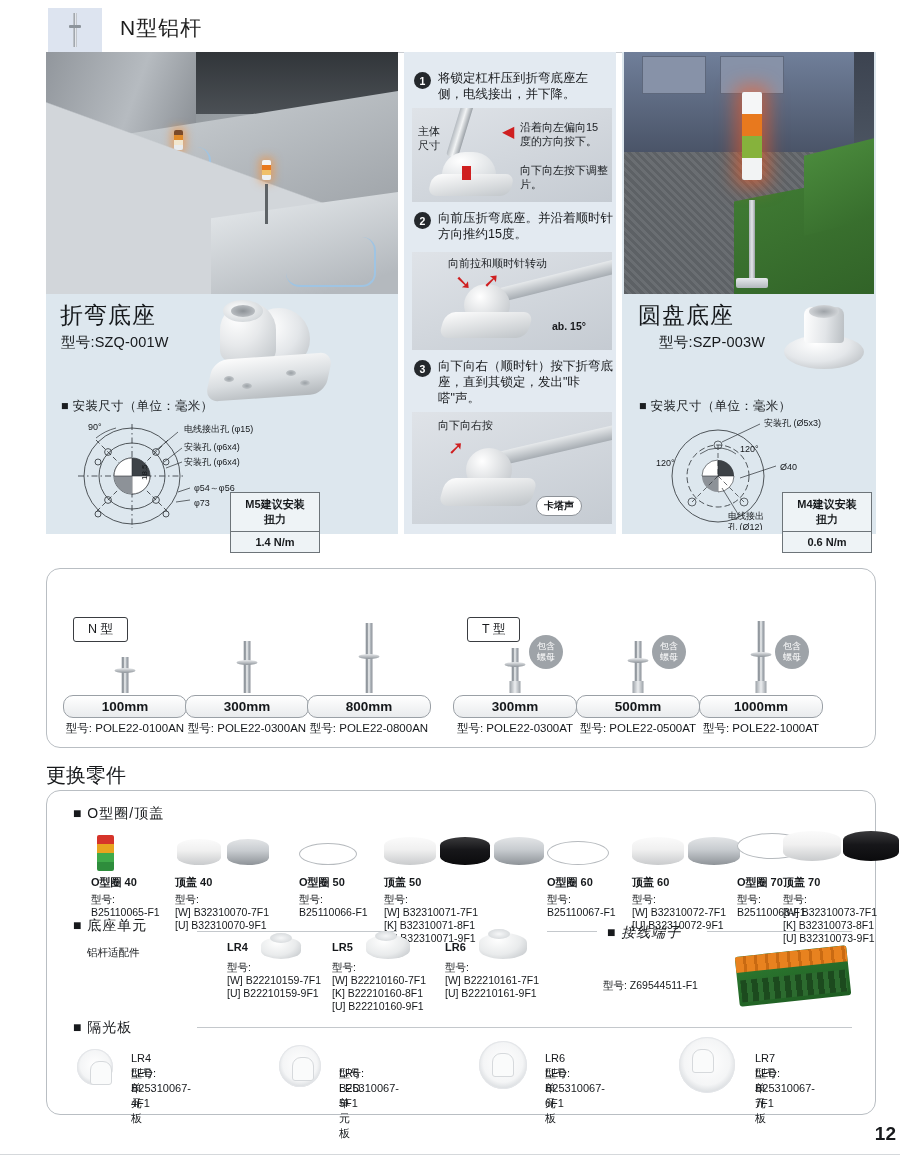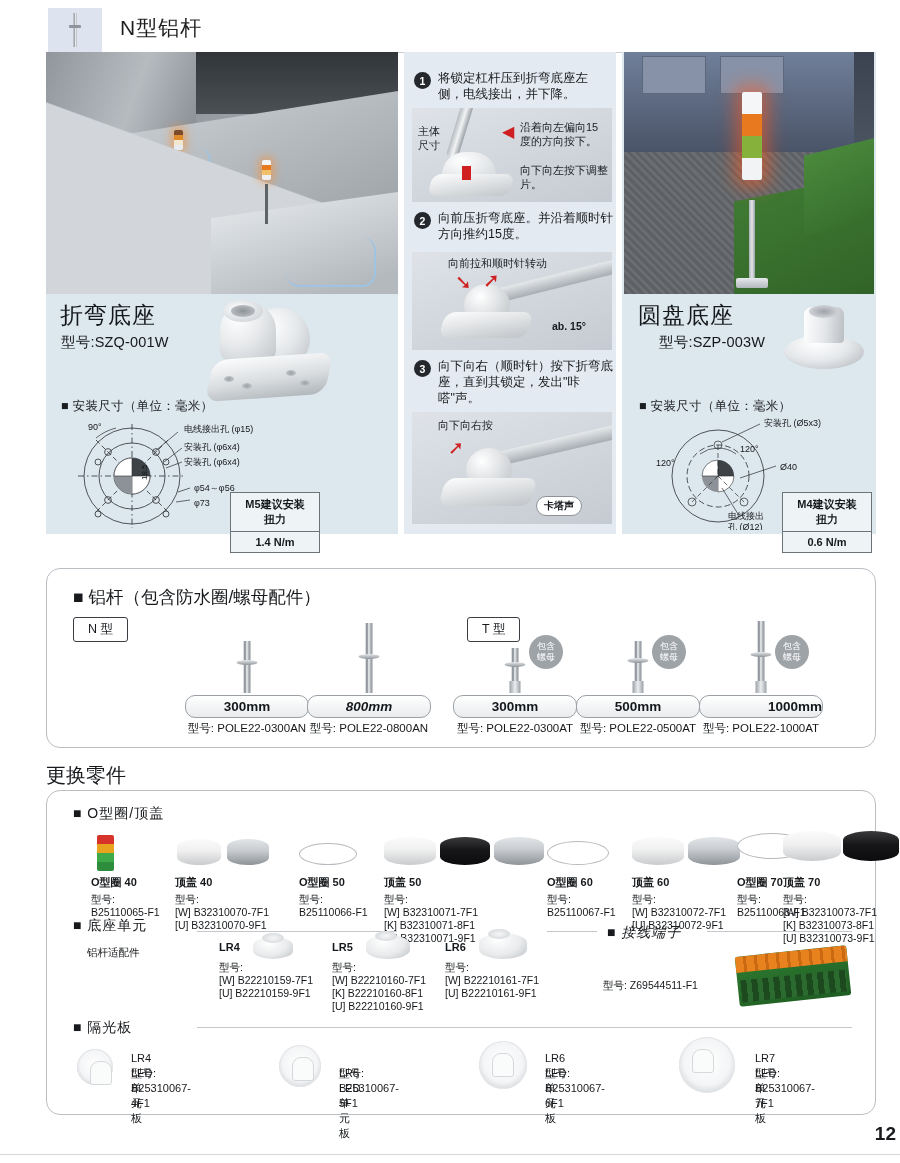--- a/index.html
+++ b/index.html
@@ -550,39 +550,46 @@
   <text x="80" y="101" font-size="9" fill="#15181b" font-family="Liberation Sans, sans-serif">电线接出</text>
   <text x="80" y="112" font-size="9" fill="#15181b" font-family="Liberation Sans, sans-serif">孔 (Ø12)</text>
 </svg>
 
 <div class="torque" style="left:782px;top:492px;width:90px;">
   <div class="t-row">M4建议安装扭力</div>
   <div class="t-row">0.6 N/m</div>
 </div>
 
 <div class="card card-pole">
-  <div class="card-head">■ 铝杆（包含防水圈/螺母配件）</div>
 
   <div class="type-chip" style="left:26px;top:48px;">N 型</div>
   <div class="type-chip" style="left:420px;top:48px;">T 型</div>
 
+  <div class="pole-item" style="left:16px;top:52px;">
+    <div class="pole-draw">
+        <div class="pole-rod" style="height:36px;"></div>
+      <div class="pole-ring" style="bottom:20px;"></div>
+      </div>
+    <div class="size-pill" style="top:74px;">100mm</div>
+    <div class="pole-model" style="top:100px;">型号: POLE22-0100AN</div>
+  </div>
   <div class="pole-item" style="left:138px;top:52px;">
     <div class="pole-draw">
         <div class="pole-rod" style="height:52px;"></div>
       <div class="pole-ring" style="bottom:28px;"></div>
       </div>
     <div class="size-pill" style="top:74px;">300mm</div>
     <div class="pole-model" style="top:100px;text-align:center;">型号: POLE22-0300AN</div>
   </div>
   <div class="pole-item" style="left:260px;top:52px;">
     <div class="pole-draw">
         <div class="pole-rod" style="height:70px;"></div>
       <div class="pole-ring" style="bottom:34px;"></div>
       </div>
-    <div class="size-pill" style="top:74px;font-style:italic;">800mm</div>
+    <div class="size-pill" style="top:74px;">800mm</div>
     <div class="pole-model" style="top:100px;">型号: POLE22-0800AN</div>
   </div>
 
   <div class="pole-item" style="left:406px;top:52px;">
     <div class="pole-draw">
         <div class="pole-rod" style="height:45px;"></div>
       <div class="pole-nut" style="bottom:0;"></div>
       <div class="pole-ring" style="bottom:26px;"></div>
       </div>
     <div class="nut-badge" style="left:76px;top:14px;white-space:pre-line;">包含
@@ -602,21 +609,21 @@
     <div class="pole-model" style="top:100px;">型号: POLE22-0500AT</div>
   </div>
   <div class="pole-item" style="left:652px;top:52px;">
     <div class="pole-draw">
         <div class="pole-rod" style="height:72px;"></div>
       <div class="pole-nut" style="bottom:0;"></div>
       <div class="pole-ring" style="bottom:36px;"></div>
       </div>
     <div class="nut-badge" style="left:76px;top:14px;white-space:pre-line;">包含
 螺母</div>
-    <div class="size-pill" style="top:74px;text-align:right;">1000mm</div>
+    <div class="size-pill" style="top:74px;">1000mm</div>
     <div class="pole-model" style="top:100px;">型号: POLE22-1000AT</div>
   </div>
 </div>
 
 <div class="section-title">更换零件</div>
 
 <div class="card card-parts">
 
   <div class="blk-head" style="left:26px;top:14px;">■ O型圈/顶盖</div>
 
@@ -706,21 +713,21 @@
     <div class="part-sub" style="margin-left:-42px;">型号:</div>
     <div class="part-sub" style="margin-left:-42px;">[W] B32310073-7F1</div>
     <div class="part-sub" style="margin-left:-42px;">[K] B32310073-8F1</div>
     <div class="part-sub" style="margin-left:-42px;">[U] B32310073-9F1</div>
   </div>
 
   <div class="blk-head" style="left:26px;top:126px;">■ 底座单元</div>
   <div style="position:absolute;left:40px;top:155px;font-size:10.5px;color:#15181b;">铝杆适配件</div>
   <div class="hline" style="left:150px;top:140px;width:200px;"></div>
 
-  <div class="part-col" style="left:172px;top:140px;width:110px;">
+  <div class="part-col" style="left:180px;top:140px;width:110px;">
     <div style="position:relative;height:30px;">
       <span style="position:absolute;left:0;top:10px;font-size:11px;font-weight:bold;color:#15181b;">LR4</span>
       <div class="base-unit" style="left:34px;top:6px;"></div>
     </div>
     <div class="part-sub">型号:</div>
     <div class="part-sub">[W] B22210159-7F1</div>
     <div class="part-sub">[U] B22210159-9F1</div>
   </div>
 
   <div class="part-col" style="left:285px;top:140px;width:110px;">

